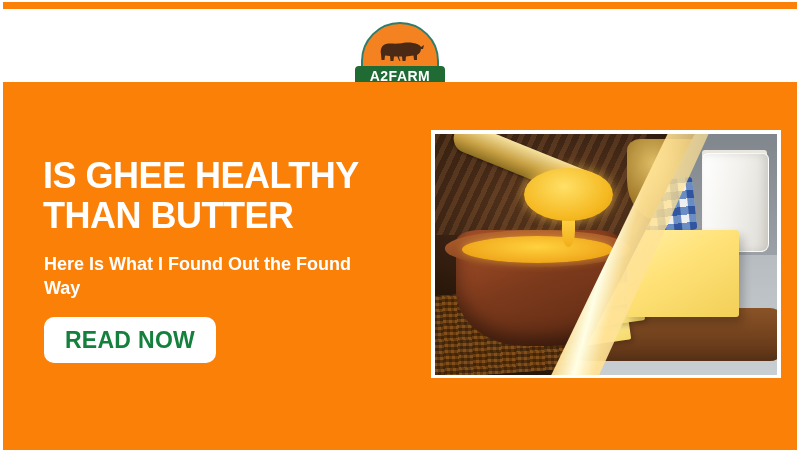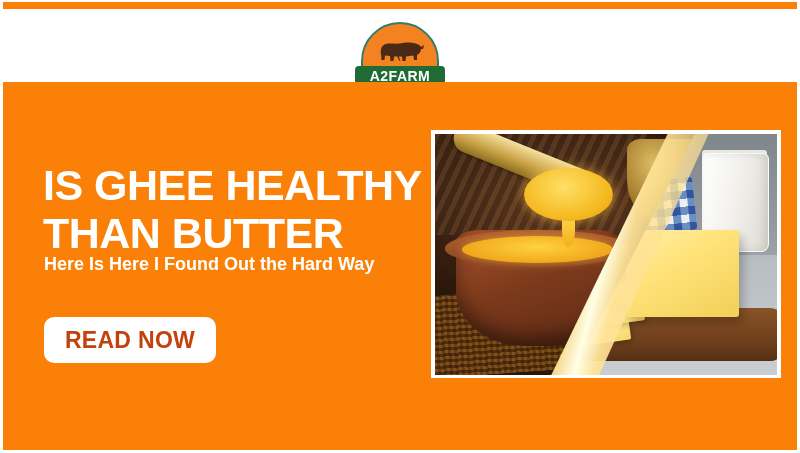--- a/index.html
+++ b/index.html
@@ -100,21 +100,21 @@
     width: 794px;
     height: 368px;
     background: #FA8008;
   }
   .headline {
     position: absolute;
     left: 40px;
     top: 50px;
     width: 380px;
     color: #ffffff;
-    font-size: 43px;
+    font-size: 36px;
     font-weight: bold;
     line-height: 1.12;
     letter-spacing: -0.5px;
   }
   .subhead {
     position: absolute;
     left: 41px;
     top: 152px;
     width: 345px;
     color: #ffffff;
@@ -133,21 +133,21 @@
     display: flex;
     align-items: center;
     justify-content: center;
     padding: 0 20px;
     box-sizing: border-box;
     cursor: pointer;
     border: none;
     font-family: "Liberation Sans", sans-serif;
   }
   .cta span {
-    color: #c2410c;
+    color: #15803d;
     font-size: 23px;
     font-weight: bold;
     letter-spacing: 0.3px;
     white-space: nowrap;
   }
   
   .hero-frame {
     position: absolute;
     left: 428px;
     top: 48px;
@@ -421,21 +421,21 @@
       <div class="logo-banner">
         <span>A2FARM</span>
       </div>
     </div>
   </div>
 
   <div class="main">
 
     <h1 class="headline">IS GHEE HEALTHY THAN BUTTER</h1>
 
-    <p class="subhead">Here Is Here I Found Out the Hard Way</p>
+    <p class="subhead">Here Is What I Found Out the Found Way</p>
 
     <button class="cta">
       <span>READ NOW</span>
     </button>
 
     <div class="hero-frame">
       <div class="hero">
 
         <div class="ghee-side">
           <div class="ghee-cloth"></div>

